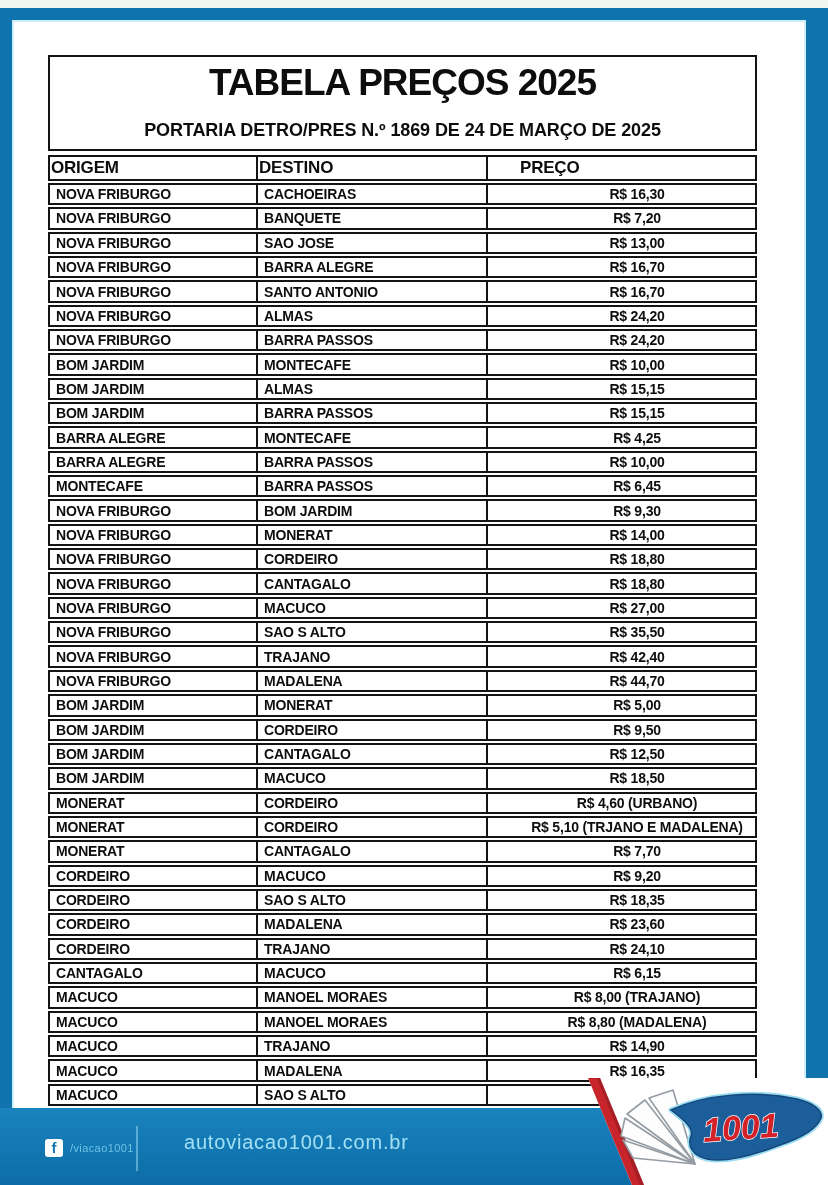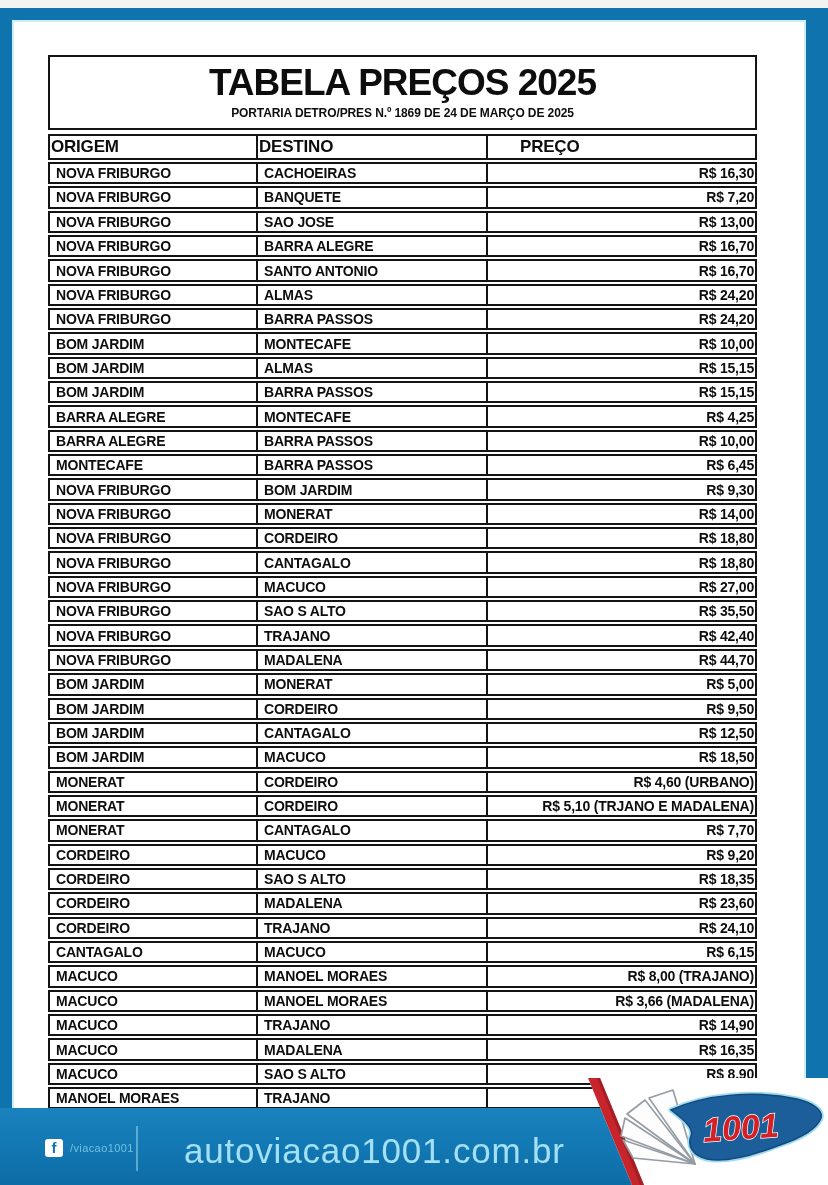--- a/index.html
+++ b/index.html
@@ -13,52 +13,52 @@
     position:absolute; top:22px; left:14px; width:790px; height:1086px;
     background:#fff; box-shadow:0 0 0 2px #cdeef8;
   }
   
   .table-block { position:absolute; left:34px; top:33px; width:709px; color:#0d0d0d; }
   .title-box {
     border:2px solid #141414; text-align:center; padding:6px 0 8px; margin-bottom:2px;
     background:#fff;
   }
   .title { font-size:37px; font-weight:700; letter-spacing:-1px; line-height:1.08; }
-  .subtitle { font-size:12px; font-weight:700; letter-spacing:-0.1px; margin-top:3px; }
+  .subtitle { font-size:18px; font-weight:700; letter-spacing:-0.1px; margin-top:17px; }
   table.prices { width:100%; border-collapse:separate; border-spacing:0 2px; table-layout:fixed; }
   col.w-origem { width:208px; }
   col.w-destino { width:230px; }
   col.w-preco { width:271px; }
   .prices th, .prices td {
     border-top:2px solid #141414; border-bottom:2px solid #141414;
     font-weight:700; color:#0d0d0d; overflow:hidden; white-space:nowrap;
     background:#fff;
   }
   .prices th:first-child, .prices td:first-child { border-left:2px solid #141414; }
   .prices th + th, .prices td + td { border-left:2px solid #141414; }
   .prices th:last-child, .prices td:last-child { border-right:2px solid #141414;padding-left:32px; }
   .prices th { height:18px; font-size:17px; text-align:left; letter-spacing:-0.2px; }
   .prices td { height:16.35px; font-size:14px; line-height:16px; letter-spacing:-0.2px; }
   td.c-origem, td.c-destino { text-align:left; padding-left:6px; }
-  td.c-preco { text-align:right; }
+  td.c-preco { text-align:center; }
   
   .footer {
     position:absolute; left:0; top:1108px; width:828px; height:77px;
     background:linear-gradient(180deg,#1a82bd 0%, var(--footer-blue,#1379b4) 45%, #0d6ca6 100%);
   }
   .fb-badge { position:absolute; left:45px; top:1139px; display:flex; align-items:center; gap:7px; }
   .fb-icon {
     width:18px; height:18px; background:#fff; border-radius:3px;
     color:#1278b3; font-weight:700; font-size:15px; line-height:18px;
     display:flex; align-items:flex-end; justify-content:center;
   }
   .fb-handle { color:var(--handle-text,#6fc2e2); font-size:11px; letter-spacing:0.4px; }
   .footer-sep { position:absolute; left:136px; top:1126px; width:2px; height:45px; background:rgba(150,215,240,0.55); }
   .website {
-    position:absolute; left:184px; top:1131px; font-size:35px;
+    position:absolute; left:184px; top:1131px; font-size:20px;
     color:var(--website-text,#a3e0f4); letter-spacing:0.8px; font-weight:400;
   }
   .logo-zone { position:absolute; left:585px; top:1078px; width:243px; height:107px; }
 </style>
 </head>
 <body>
 
 <div class="page">
   <div class="top-strip"></div>
   <div class="frame"></div>
@@ -249,21 +249,21 @@
     <td class="c-preco">R$ 6,15</td>
   </tr>
             <tr>
     <td class="c-origem">MACUCO</td>
     <td class="c-destino">MANOEL MORAES</td>
     <td class="c-preco">R$ 8,00 (TRAJANO)</td>
   </tr>
             <tr>
     <td class="c-origem">MACUCO</td>
     <td class="c-destino">MANOEL MORAES</td>
-    <td class="c-preco">R$ 3,66 (MADALENA)</td>
+    <td class="c-preco">R$ 8,80 (MADALENA)</td>
   </tr>
             <tr>
     <td class="c-origem">MACUCO</td>
     <td class="c-destino">TRAJANO</td>
     <td class="c-preco">R$ 14,90</td>
   </tr>
             <tr>
     <td class="c-origem">MACUCO</td>
     <td class="c-destino">MADALENA</td>
     <td class="c-preco">R$ 16,35</td>

